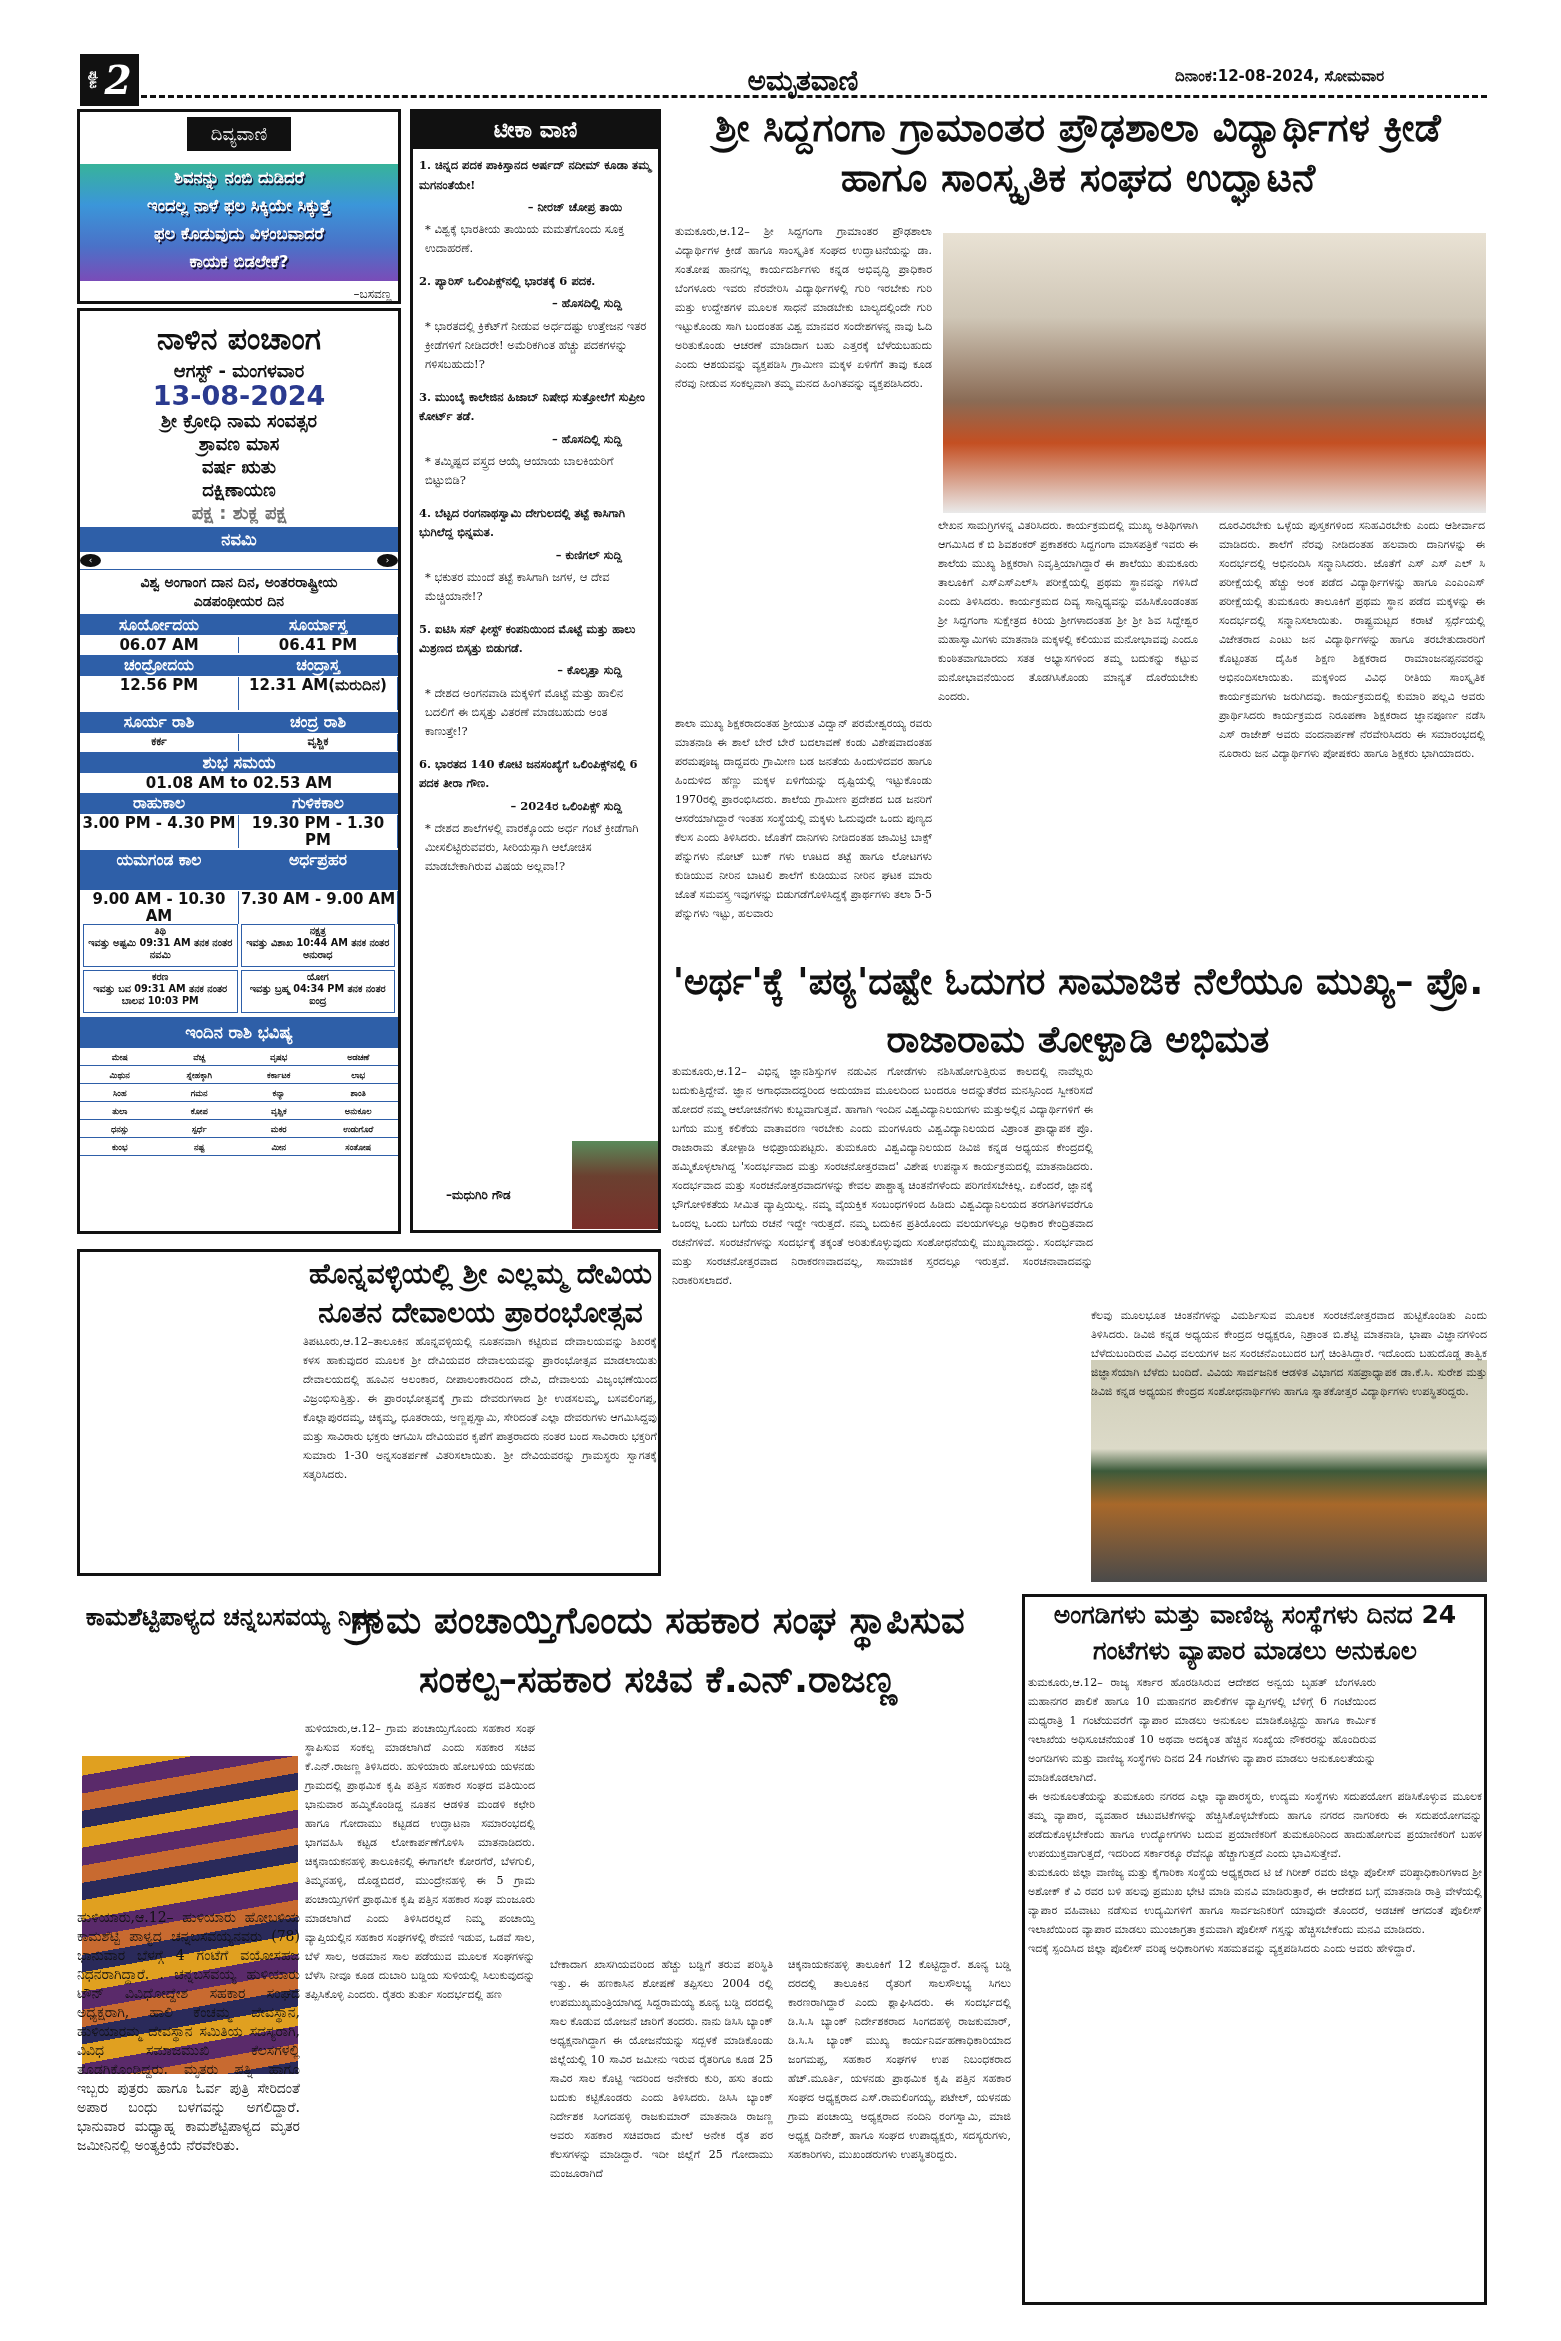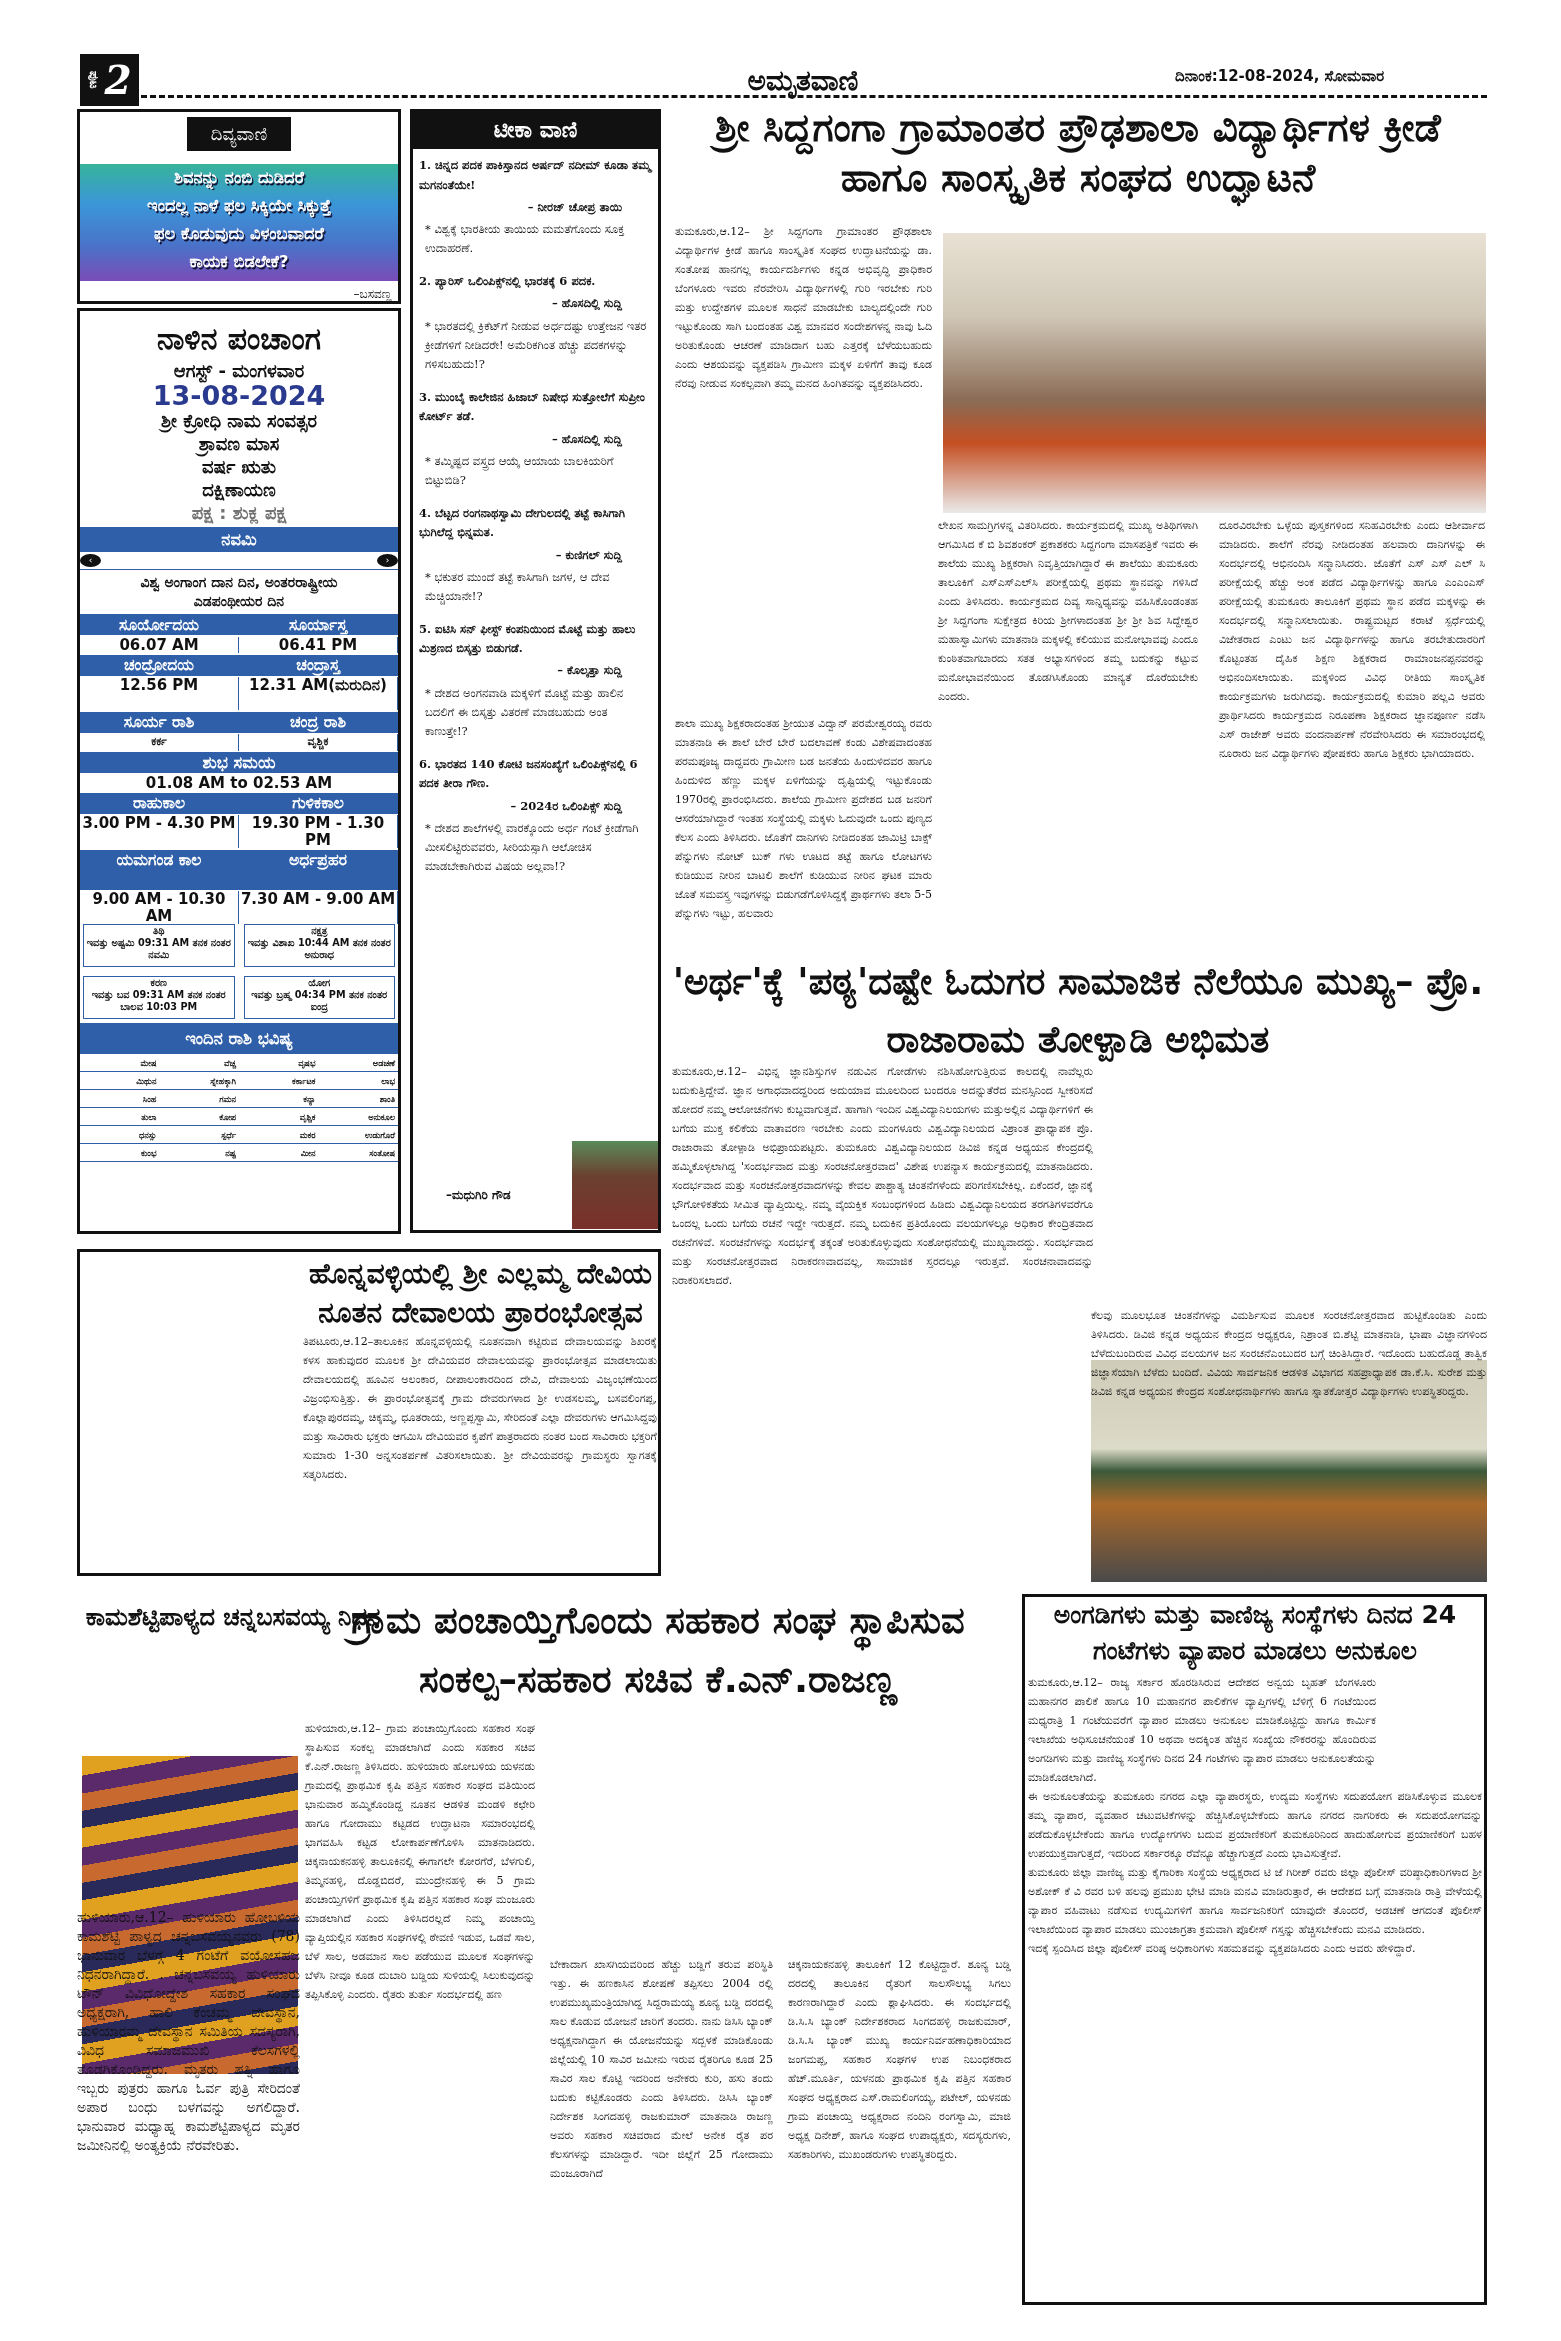--- a/index.html
+++ b/index.html
@@ -28,23 +28,23 @@
   #panch .h2{font-size:18px;font-weight:bold;margin-top:3px}
   #panch .date{font-size:27px;font-weight:bold;color:#2a3a8f;line-height:27px}
   #panch .l{font-size:18px;font-weight:bold;line-height:23px}
   #panch .paksha{color:#737373}
   .bband{background:#2e5fa8;color:#fff;font-weight:bold;font-size:16.4px}
   .prow{display:grid;grid-template-columns:1fr 1fr}
   .prow > div{border-right:0.7px solid #2e5fa8}
   .pval{font-size:15px;font-weight:bold;line-height:16.4px;padding:1.5px 0}
   .nav{display:flex;justify-content:space-between;padding:1.5px 0;border-bottom:0.7px solid #2e5fa8}
   .nav span{width:21px;height:13.4px;border-radius:50%;background:#111;color:#fff;font-size:9px;line-height:13.4px}
-  .smallgrid{display:grid;grid-template-columns:1fr 1fr;gap:9px;padding:0 3px}
+  .smallgrid{display:grid;grid-template-columns:1fr 1fr;gap:3px;padding:0 3px}
   .smallgrid > div{border:1.5px solid #2e5fa8;font-size:9.7px;line-height:12px;height:43px;overflow:hidden;font-weight:bold}
-  .rashi{display:grid;grid-template-columns:1fr 1fr 1fr 1fr;font-size:8.2px;text-align:right;font-weight:bold}
+  .rashi{display:grid;grid-template-columns:1fr 1fr 1fr 1fr;font-size:8.2px;text-align:center;font-weight:bold}
   .rashi div{border-bottom:0.7px solid #2e5fa8;padding:3.7px 3px;height:18px}
   
   #teeka{left:410px;top:109px;width:251px;height:1124px;border:3.7px solid #111}
   #teeka .ttl{background:#111;color:#fff;text-align:center;font-size:22px;font-weight:bold;padding:4.5px 0 7.4px}
   #teeka .body{padding:7.4px 6px;font-size:11.5px;line-height:19.3px}
   #teeka p{margin-bottom:3px}
   #teeka .q{font-weight:bold}
   #teeka .src{text-align:right;padding-right:30px;font-weight:bold}
   #teeka .cm{padding-left:6px}
   #teeka-sign{left:446px;top:1188px;font-size:12px;font-weight:bold}

